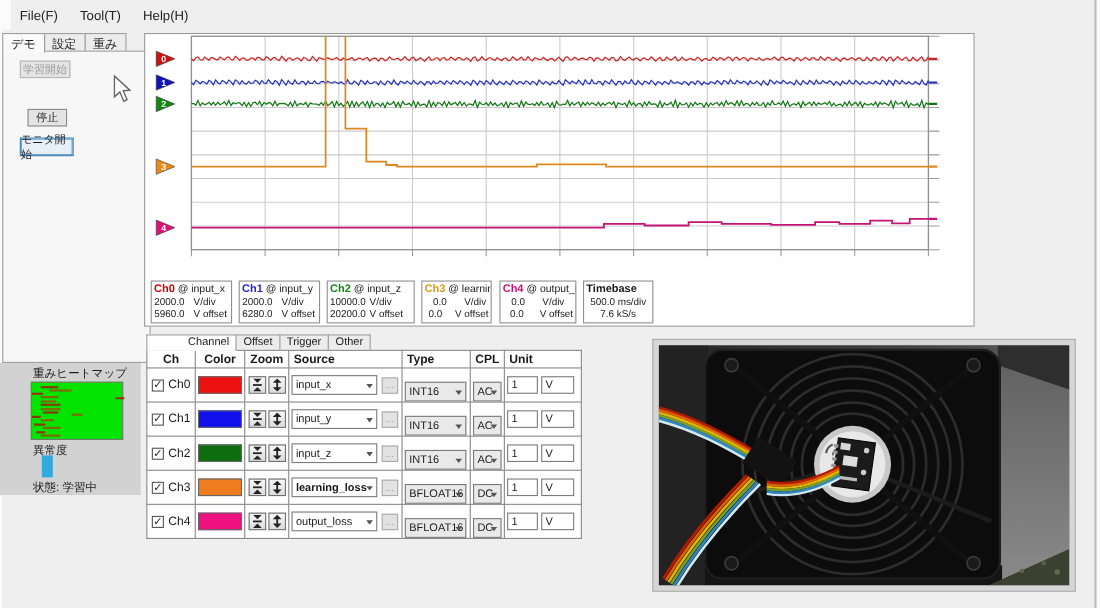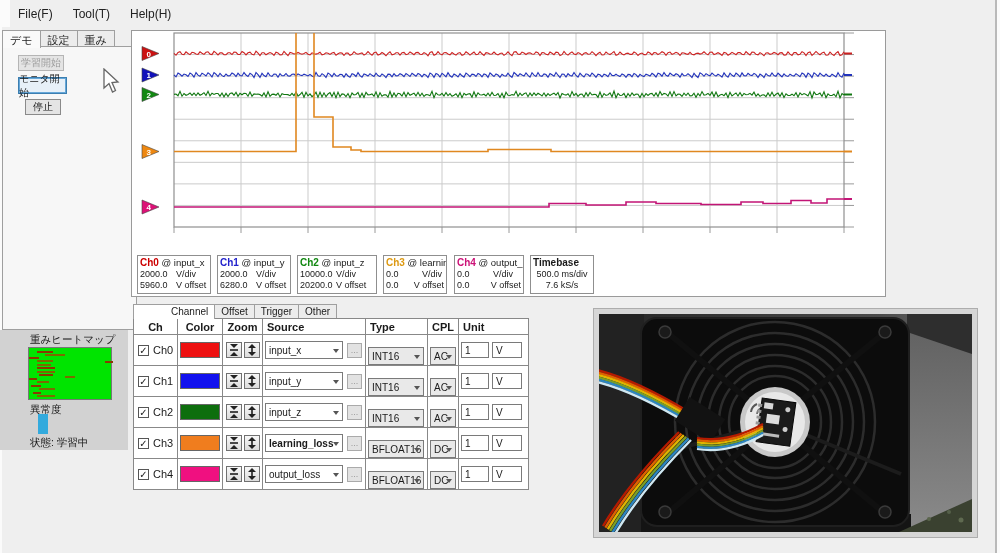--- a/index.html
+++ b/index.html
@@ -20,21 +20,21 @@
   
   .side-tabs { position:absolute; left:2px; top:30px; display:flex; }
   .side-tab { height:17px; padding:2px 7px 0 7px; font-size:11px; background:#ececec;
     border:1px solid #9f9f9f; border-bottom:none; margin-right:-1px; }
   .side-tab.active { background:#fafafa; height:18px; position:relative; z-index:2; }
   .side-page { position:absolute; left:2px; top:46px; width:135px; height:284px;
     background:#f7f7f7; border:1px solid #9f9f9f; }
   .sbtn { position:absolute; border:1px solid #8a8a8a; background:#e4e4e4; font-size:10px;
     display:flex; align-items:center; justify-content:center; color:#1a1a1a; }
   .sbtn.disabled { color:#9b9b9b; border-color:#b5b5b5; }
-  .sbtn.focused { border:1px solid #3c7fb1; box-shadow:0 0 0 1px #66a7d8 inset; background:#e7f0f8; }
+  .sbtn.focused { border:1px solid #3c7fb1; box-shadow:0 0 0 1px #66a7d8 inset; background:#e7f0f8;margin-top:48px; }
 
   
   .heat-section { position:absolute; left:0; top:330px; width:128px; height:120px; background:#d2d2d2; }
   .heat-title { position:absolute; left:30px; top:3px; font-size:10.5px; }
   .heat-box { position:absolute; left:28px; top:17px; width:84px; height:53px; border:1px solid #777; }
   .heat-mark { position:absolute; height:2px; }
   .anom-label { position:absolute; left:30px; top:73px; font-size:10.5px; }
   .anom-bar { position:absolute; left:38px; top:84px; width:10px; height:20px; }
   .status-label { position:absolute; left:30px; top:106px; font-size:10.5px; }
 
@@ -42,21 +42,21 @@
   .scope-panel { position:absolute; left:131px; top:30px; width:755px; height:267px;
     background:#ffffff; border:1px solid #9a9a9a; }
   .scope-svg { position:absolute; left:0; top:0; }
 
   
   .info-box { position:absolute; top:224px; height:39px; background:#fff; border:1px solid #8f8f8f;
     font-size:9px; padding:1px 2px; overflow:hidden; }
   .info-title { font-size:9.5px; white-space:nowrap; }
   .info-title b { font-size:10px; }
   .info-line { display:flex; white-space:nowrap; margin-top:1px; }
-  .info-val { width:36px; text-align:left; padding-right:8px; }
+  .info-val { width:36px; text-align:center; padding-right:8px; }
 
   
   .set-tabs { position:absolute; left:133px; top:304px; display:flex; }
   .set-tab { height:14px; padding:1px 6px 0 6px; font-size:10px; background:#ececec;
     border:1px solid #9f9f9f; border-bottom:none; margin-right:-1px; }
   .set-tab.active { background:#ffffff; height:15px; position:relative; z-index:2;padding-left:37px; }
   .set-table { position:absolute; left:133px; top:318px; border-collapse:collapse; background:#fff; }
   .set-table th { border:1px solid #888; font-size:11px; height:16px; padding:0 4px; background:#fff; }
   .set-table td { border:1px solid #888; height:22px; padding:0 2px; }
   .th-left { text-align:left; }

